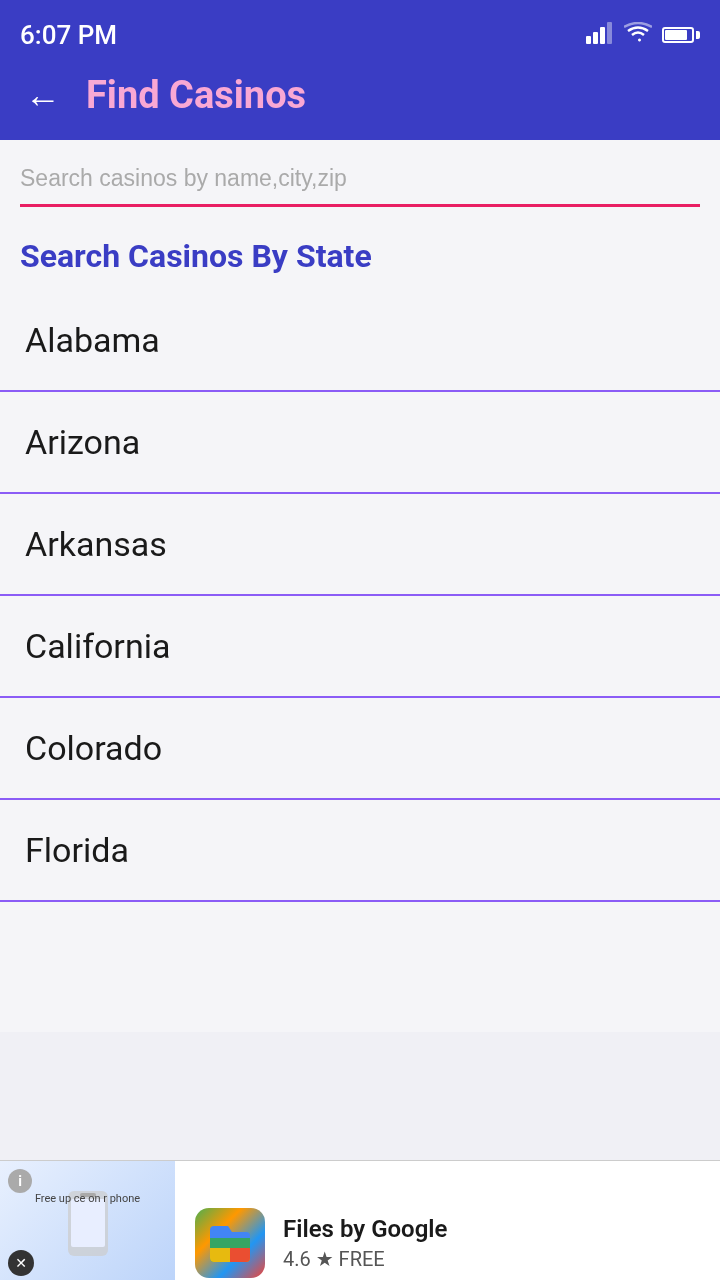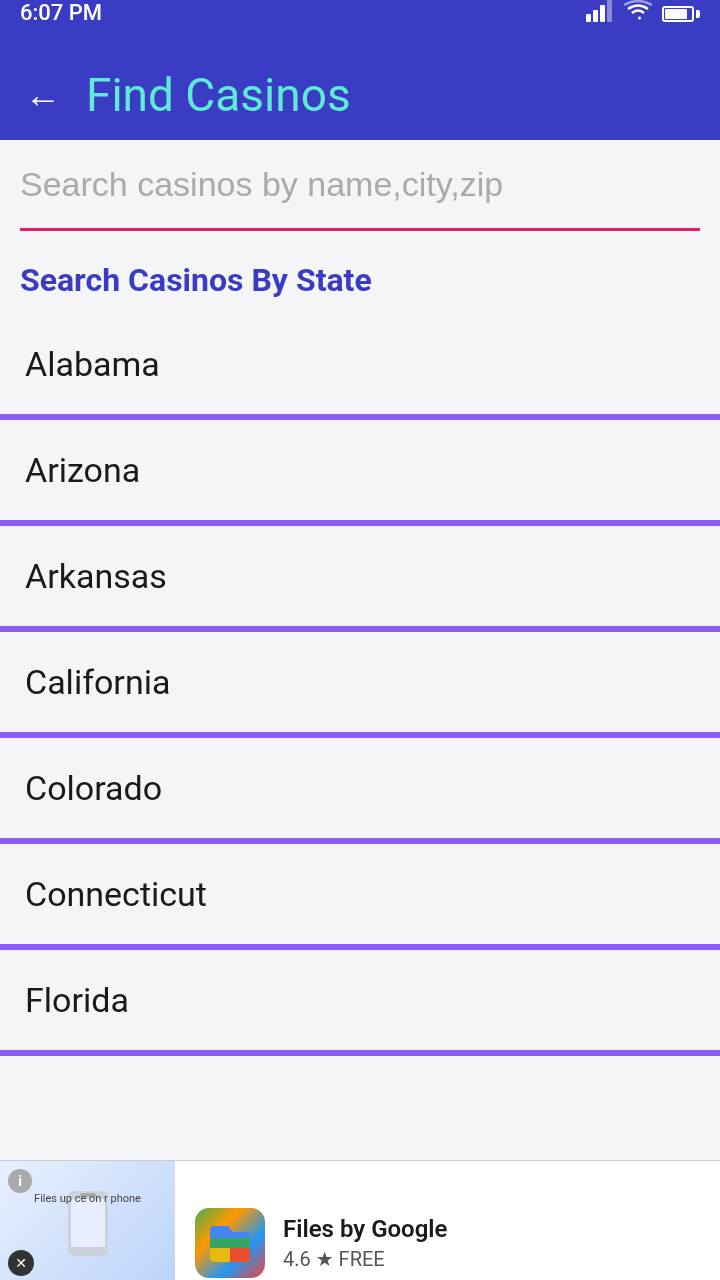--- a/index.html
+++ b/index.html
@@ -11,25 +11,25 @@
       background: #f0f0f5;
       position: relative;
       overflow-x: hidden;
     }
 
     
     .status-bar {
       background: #3a3dc4;
       height: 50px;
       display: flex;
-      align-items: flex-start;
+      align-items: flex-end;
       justify-content: space-between;
       padding: 0 20px;
       color: white;
-      font-size: 22px;
+      font-size: 26px;
       font-weight: 500;
     }
     .status-right {
       display: flex;
       align-items: center;
       gap: 10px;
     }
 
     
     .app-bar {
@@ -42,37 +42,37 @@
     }
     .back-button {
       color: white;
       font-size: 36px;
       cursor: pointer;
       background: none;
       border: none;
       line-height: 1;
     }
     .app-bar-title {
-      color: #5eead4;
-      font-size: 46px;
-      font-weight: 400;
+      color: #f9a8d4;
+      font-size: 38px;
+      font-weight: 700;
     }
 
     
     .search-container {
       background: #f5f5f8;
       padding: 25px 20px 0 20px;
     }
     .search-input {
       width: 100%;
       border: none;
       background: transparent;
-      font-size: 34px;
+      font-size: 23px;
       color: #333;
-      padding-bottom: 24px;
+      padding-bottom: 12px;
       outline: none;
     }
     .search-input::placeholder {
       color: #aaa;
     }
     .search-underline {
       height: 3px;
       background: linear-gradient(to right, #e91e63, #e91e63);
       width: 100%;
       margin-bottom: 0;
@@ -89,21 +89,21 @@
       font-size: 32px;
       font-weight: 700;
     }
 
     
     .state-list {
       background: #f5f5f8;
       list-style: none;
     }
     .state-item {
-      border-bottom: 6px solid #8b5cf6;
+      border-bottom: 2px solid #8b5cf6;
       padding: 30px 25px;
       cursor: pointer;
     }
     .state-name {
       font-size: 34px;
       color: #1a1a1a;
       font-weight: 400;
     }
 
     
@@ -299,31 +299,30 @@
 <div class="section-header">
   <h2 class="section-title">Search Casinos By State</h2>
 </div>
 
 <ul class="state-list" id="state-list" style="padding-bottom: 130px;">
 <li class="state-item"><span class="state-name">Alabama</span></li>
     <li class="state-item"><span class="state-name">Arizona</span></li>
     <li class="state-item"><span class="state-name">Arkansas</span></li>
     <li class="state-item"><span class="state-name">California</span></li>
     <li class="state-item"><span class="state-name">Colorado</span></li>
-    <li class="state-item"><span class="state-name">Connecticut</span></li>
     <li class="state-item"><span class="state-name">Florida</span></li>
   </ul>
 
 <div class="ad-banner">
   <div class="ad-image">
     <div class="ad-info-badge">
       <span>i</span>
     </div>
     <div class="ad-text-lines">
-      <span>Files up
+      <span>Free up
 ce on
 r phone</span>
     </div>
 
     <svg width="60" height="70" viewBox="0 0 60 70" style="margin-top:10px">
       <rect x="10" y="0" width="40" height="65" rx="6" fill="#ccc" opacity="0.7"></rect>
       <rect x="13" y="8" width="34" height="48" rx="2" fill="#e8eeff"></rect>
       <rect x="22" y="2" width="16" height="4" rx="2" fill="#aaa"></rect>
     </svg>
     <div class="ad-close">

